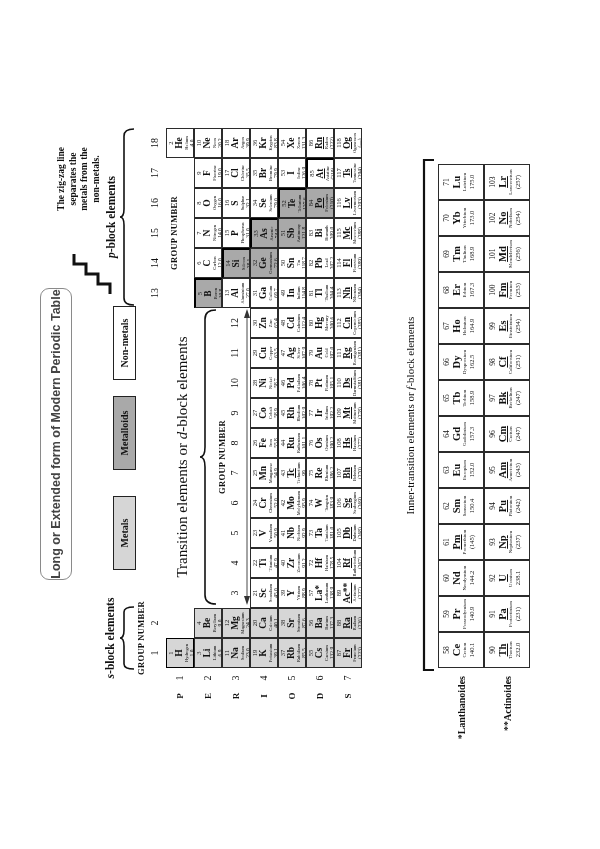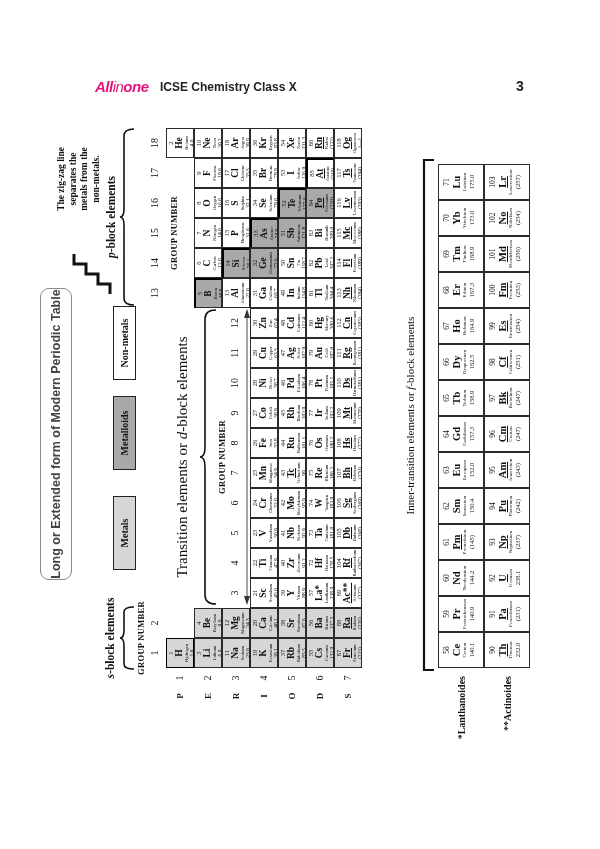--- a/index.html
+++ b/index.html
@@ -56,25 +56,20 @@
   .fcell .mass{font-size:6.5px;line-height:7px;}
   #f-label{font-size:11px;text-align:center;}
   .frow-label{font-size:10px;font-weight:bold;text-align:right;}
   svg{display:block;}
 </style>
 </head>
 <body>
 
 <div id="page" style="--metal: #d6d6d6; --metalloid: #a9a9a9; --nonmetal: #ffffff; --accent: #e5127d;">
 
-  <div id="hdr">
-    <div id="logo"><span>All</span><span class="mid">in</span><span>one</span></div>
-    <div id="hdr-title">ICSE Chemistry Class X</div>
-    <div id="pagenum">3</div>
-  </div>
 
   <div id="fig-wrap">
     <div id="landscape">
 
       <div class="abs" id="ptitle">Long or Extended form of Modern Periodic Table</div>
       <div class="abs" id="legend" style="left:0;top:0;">
           <div class="legbox abs" style="position:absolute;left:248px;top:97px;background:#d6d6d6;">Metals</div>
           <div class="legbox abs" style="position:absolute;left:348px;top:97px;background:#a9a9a9;">Metalloids</div>
           <div class="legbox abs" style="position:absolute;left:438px;top:97px;background:#ffffff;">Non-metals</div>
         </div>

